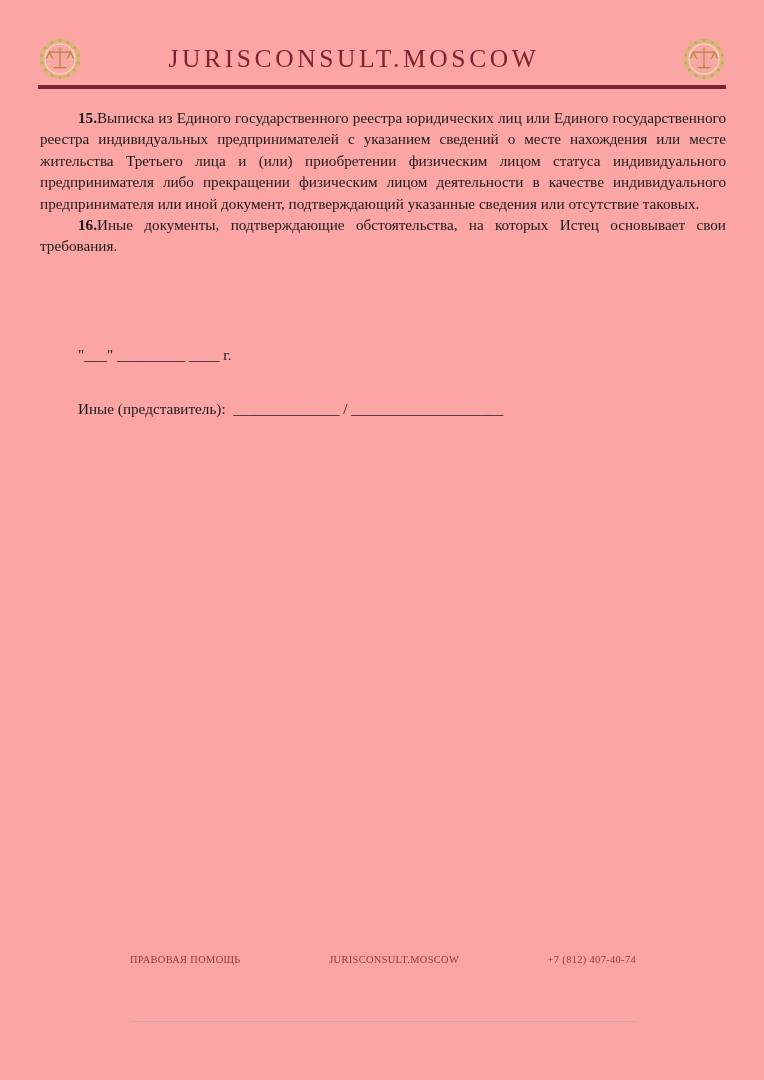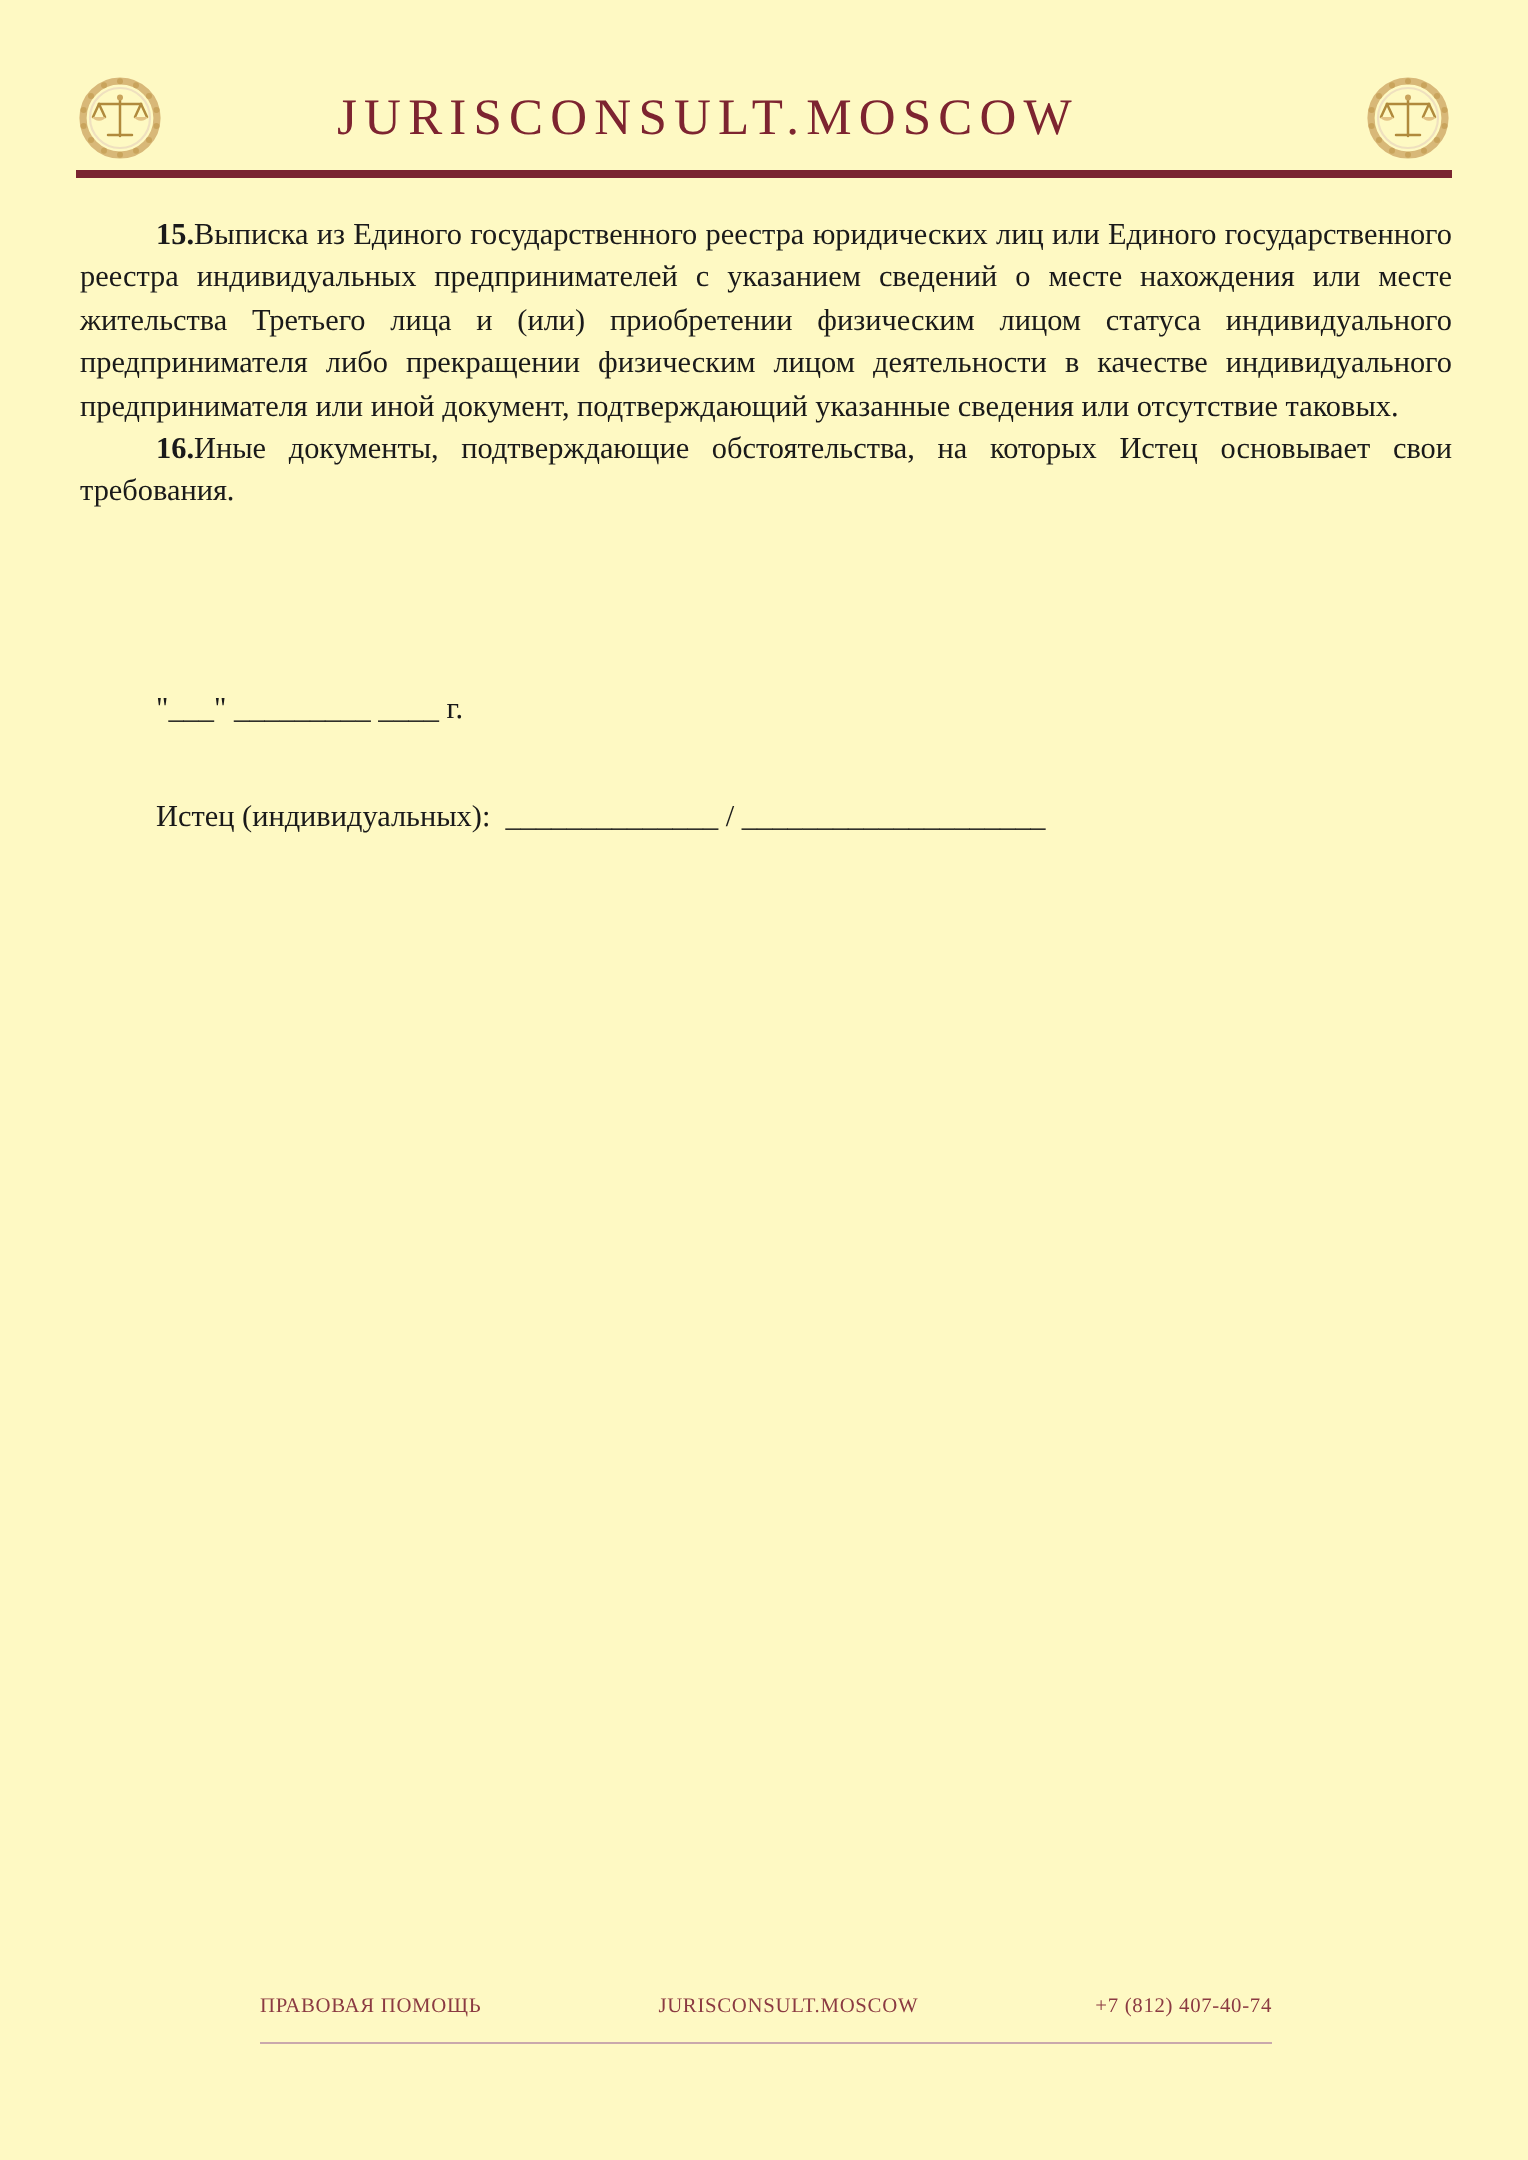--- a/index.html
+++ b/index.html
@@ -6,21 +6,21 @@
   html, body {
     margin: 0;
     padding: 0;
     background: #ffffff;
   }
 
   .page {
     position: relative;
     width: 764px;
     height: 1080px;
-    background: #fef9c3;
+    background: #fca5a5;
     overflow: hidden;
     font-family: "Liberation Serif", "DejaVu Serif", serif;
   }
 
   
   .header {
     position: absolute;
     left: 0;
     top: 0;
     width: 764px;
@@ -124,21 +124,21 @@
     font-size: 15.2px;
     line-height: 21px;
     white-space: pre;
     font-family: "Liberation Serif", "DejaVu Serif", serif;
   }
 
   
   .footer {
     position: absolute;
     left: 130px;
-    top: 998px;
+    top: 954px;
     width: 506px;
   }
 
   .footer-row {
     display: flex;
     align-items: baseline;
     justify-content: space-between;
     color: #8b3a42;
     font-size: 10.4px;
     letter-spacing: 0.35px;
@@ -253,21 +253,21 @@
     </p>
 
     <p class="para indent para-gap">
       <span class="num">16.</span><span>Иные документы, подтверждающие обстоятельства, на которых Истец основывает свои требования.</span>
     </p>
 
   </div>
 
   <div class="sign-block">
     <div class="date-line">"___" _________ ____ г.</div>
-    <div class="sign-line">Истец (индивидуальных):  ______________ / ____________________</div>
+    <div class="sign-line">Иные (представитель):  ______________ / ____________________</div>
   </div>
 
   <div class="footer">
     <div class="footer-row">
       <span class="footer-left">ПРАВОВАЯ ПОМОЩЬ</span>
       <span class="footer-mid">JURISCONSULT.MOSCOW</span>
       <span class="footer-right">+7 (812) 407-40-74</span>
     </div>
   </div>
   <div class="footer-rule"></div>

